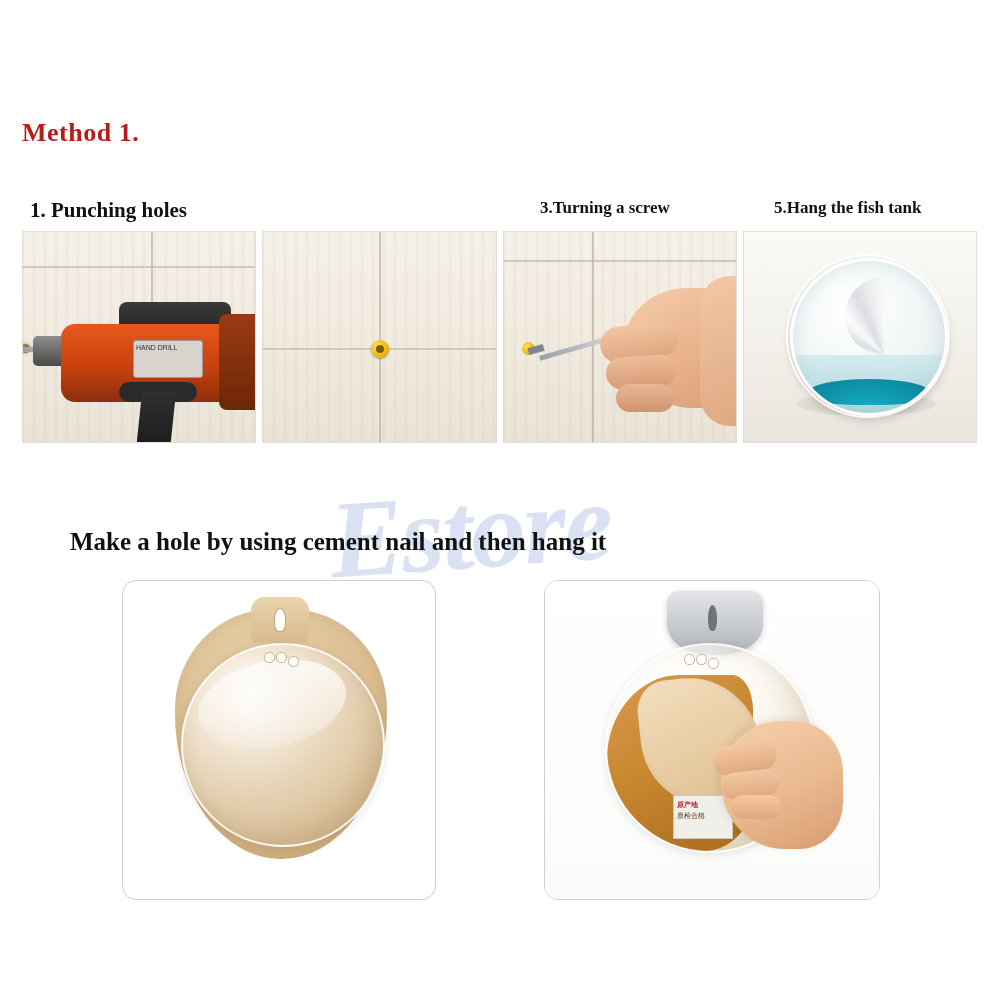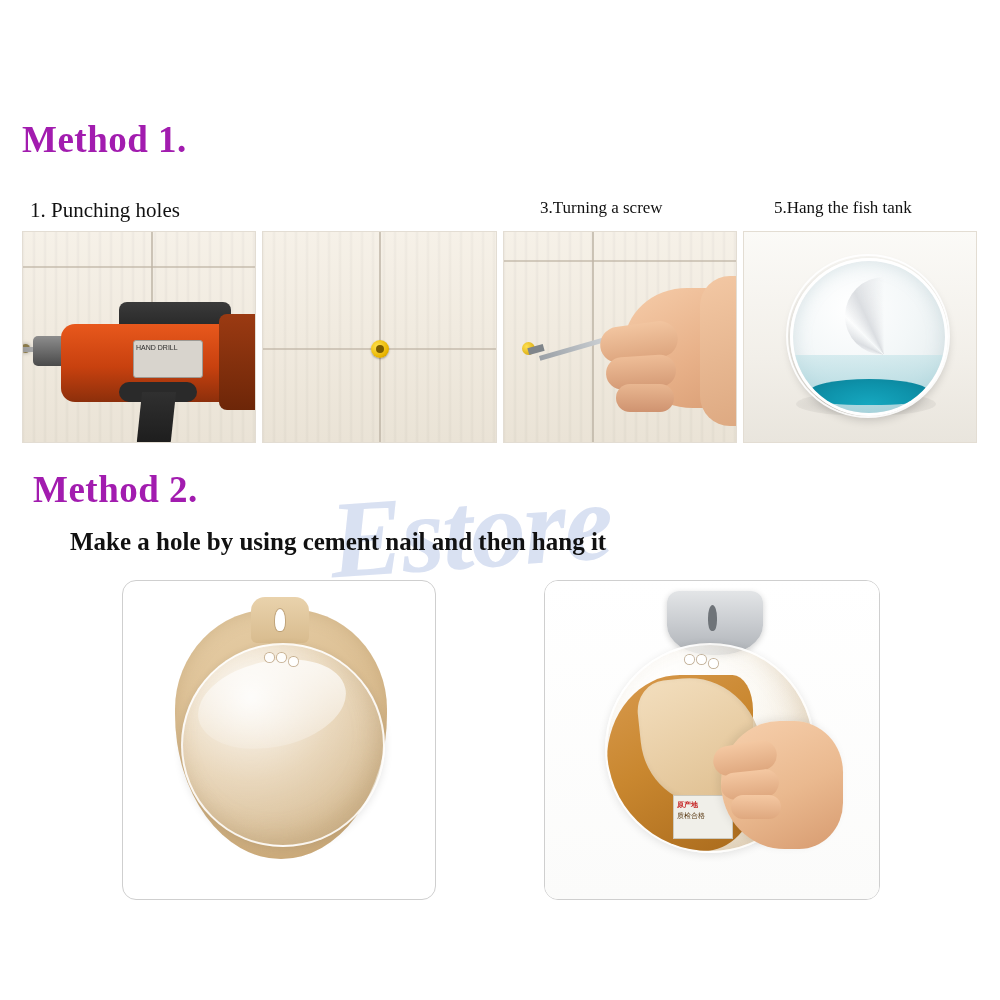--- a/index.html
+++ b/index.html
@@ -39,39 +39,39 @@
     pointer-events: none;
     user-select: none;
     white-space: nowrap;
   }
 
   
   .method-title {
     position: absolute;
     font-family: "Liberation Serif", serif;
     font-weight: 700;
-    font-size: 37px;
-    color: #a21caf;
+    font-size: 26px;
+    color: #b91c1c;
     letter-spacing: 0.5px;
   }
   #method1-title { left: 22px; top: 118px; }
   #method2-title { left: 33px; top: 468px; }
 
   
   .steps-captions {
     position: absolute;
     left: 22px;
     top: 198px;
     width: 955px;
     height: 28px;
   }
   .step-caption {
     position: absolute;
     font-family: "Liberation Serif", serif;
-    font-weight: 400;
+    font-weight: 700;
     color: #111111;
     white-space: nowrap;
     top: 0;
   }
   .step-caption.c1 { left: 8px;   font-size: 21px; }
   .step-caption.c2 { left: 208px; font-size: 17px; }
   .step-caption.c3 { left: 518px; font-size: 17px; }
   .step-caption.c4 { left: 752px; font-size: 17px; }
 
   
@@ -569,21 +569,20 @@
       <div class="bowl-disc">
         <div class="coral"></div>
         <div class="bowl-water"></div>
         <div class="gravel"></div>
       </div>
       <div class="bowl-ring"></div>
     </div>
 
   </div>
 
-  <div class="method-title" id="method2-title">Method 2.</div>
   <div id="method2-subtitle">Make a hole by using cement nail and then hang it</div>
 
   <div class="card" id="card-left">
     <div class="woodplate"></div>
     <div class="wood-tab"></div>
     <div class="keyhole"></div>
     <div class="acrylic"></div>
     <div class="acrylic-glint"></div>
     <div class="holes3">
         <i></i>

